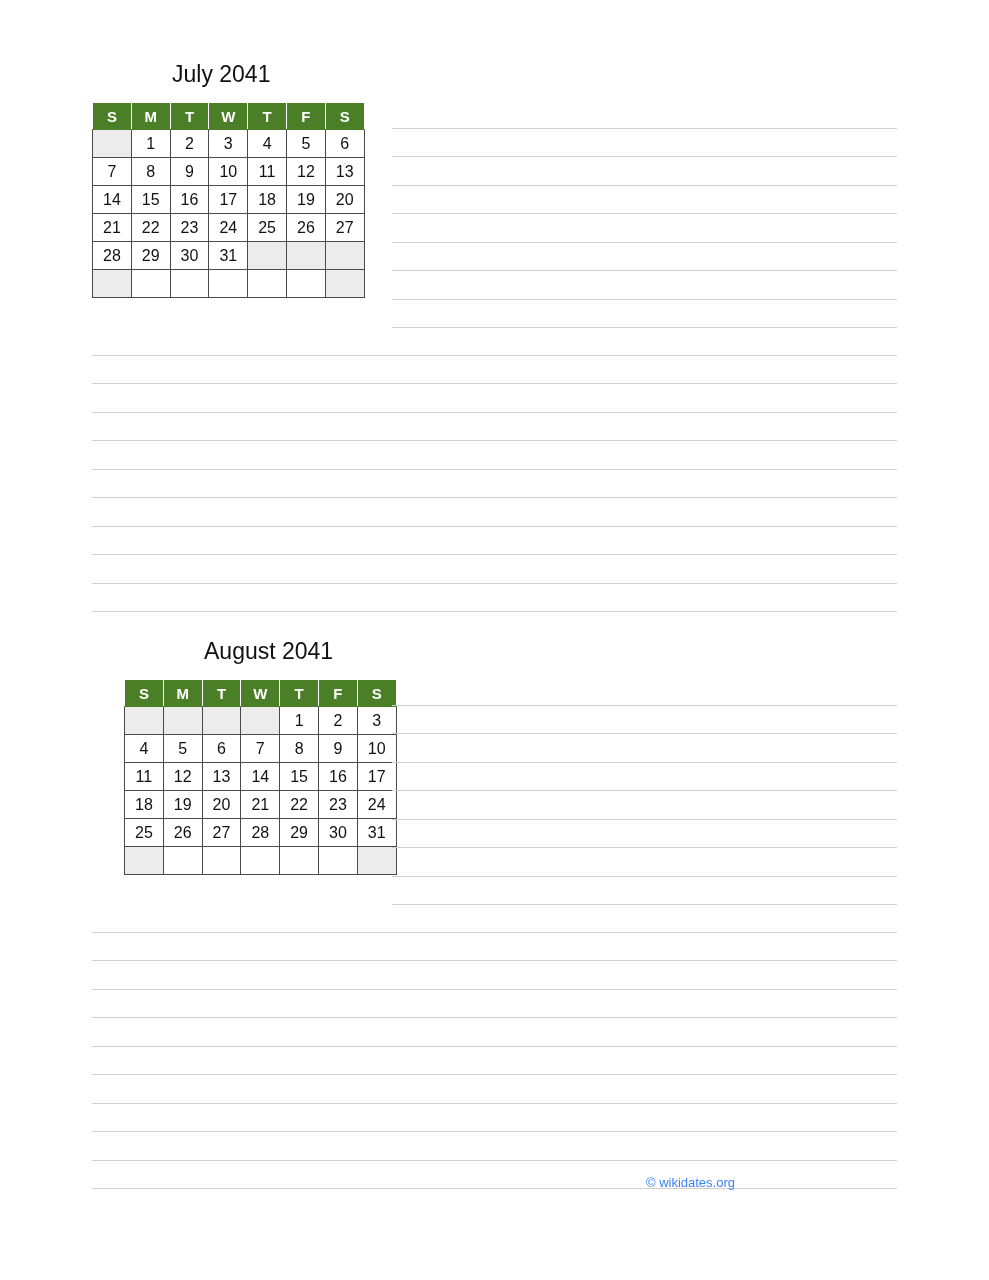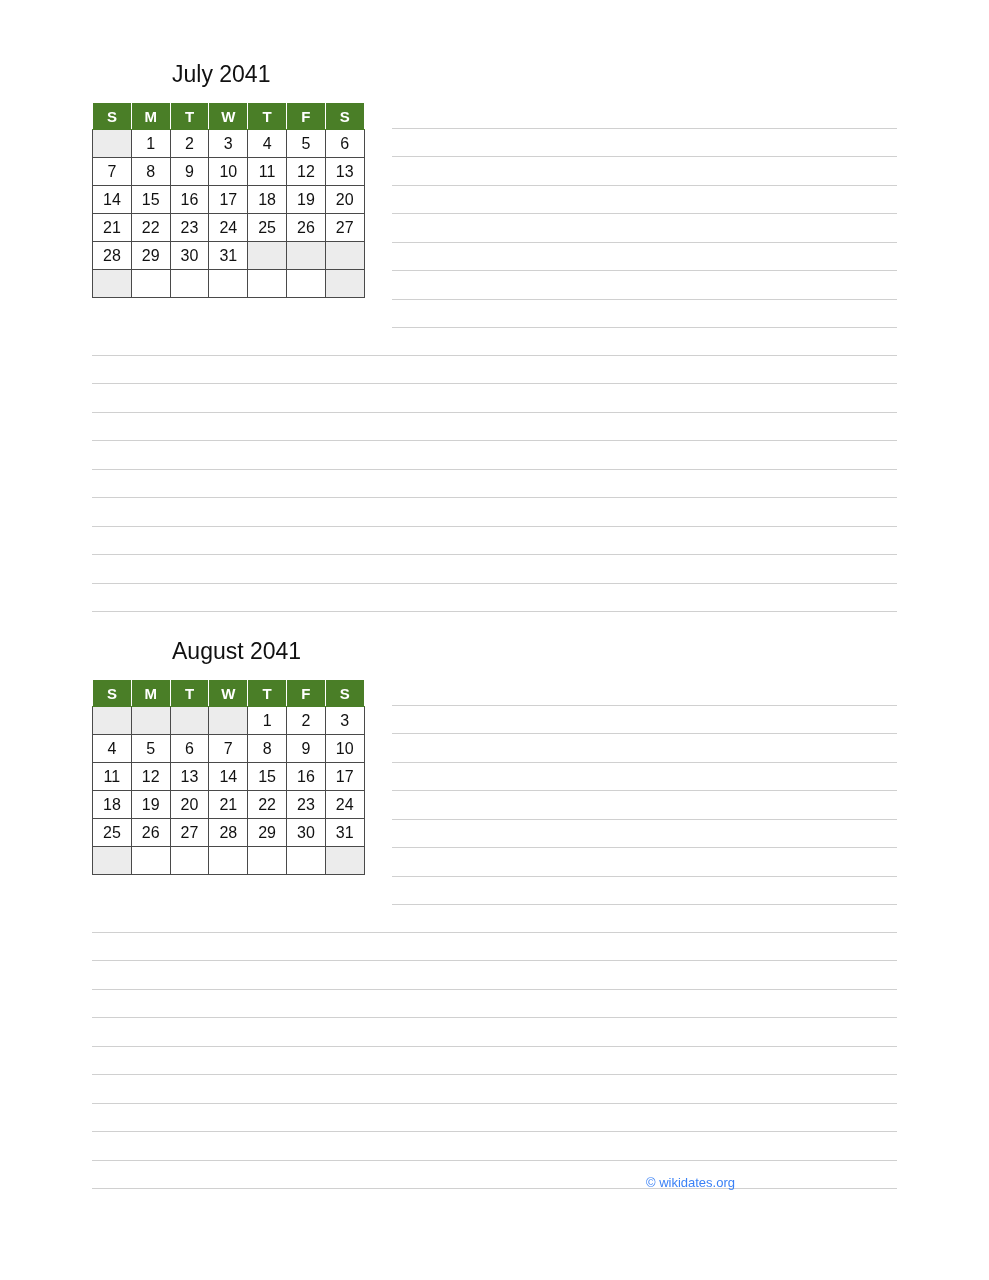--- a/index.html
+++ b/index.html
@@ -21,21 +21,21 @@
     height: 1280px;
     box-sizing: border-box;
   }
 
   
   .month-block {
     position: absolute;
     left: 92px;
   }
   .month-block.july { top: 60px; }
-  .month-block.august { top: 637px; }
+  .month-block.august { top: 637px; margin-left: 32px; }
 
   .month-title {
     font-size: 23px;
     line-height: 28px;
     color: #111111;
     margin: 0 0 14px 80px;
     font-weight: normal;
     white-space: nowrap;
   }
 

